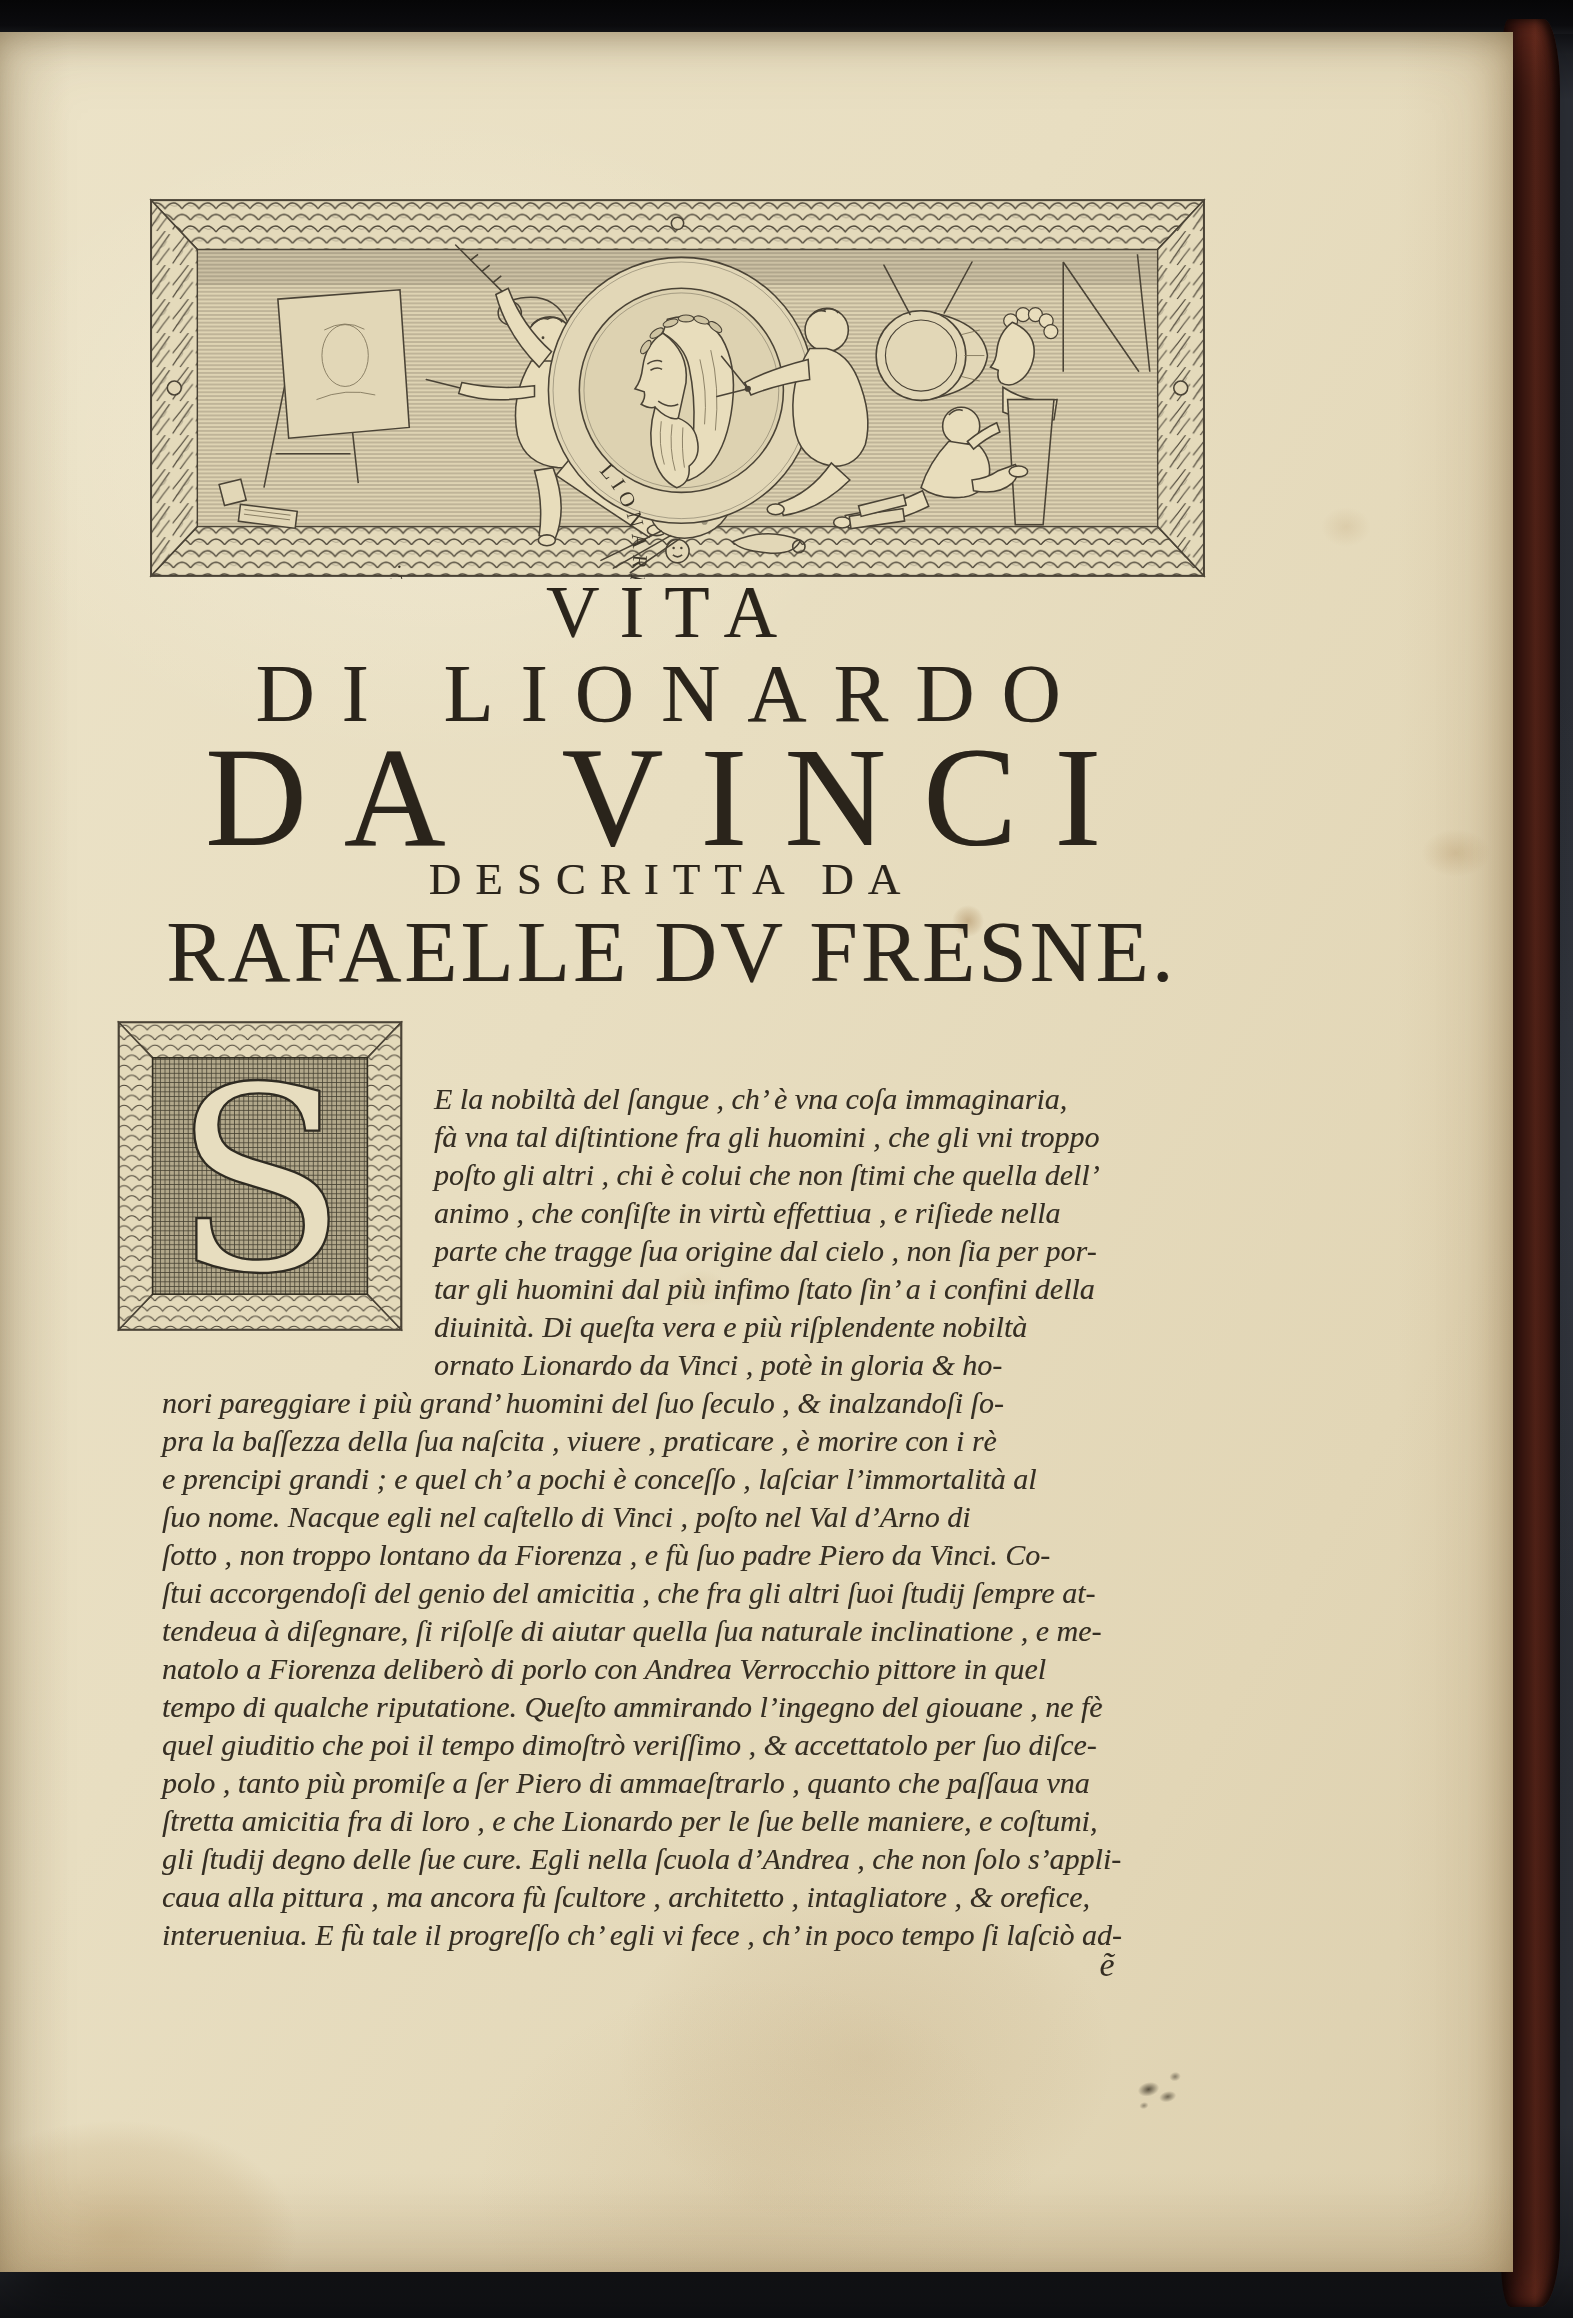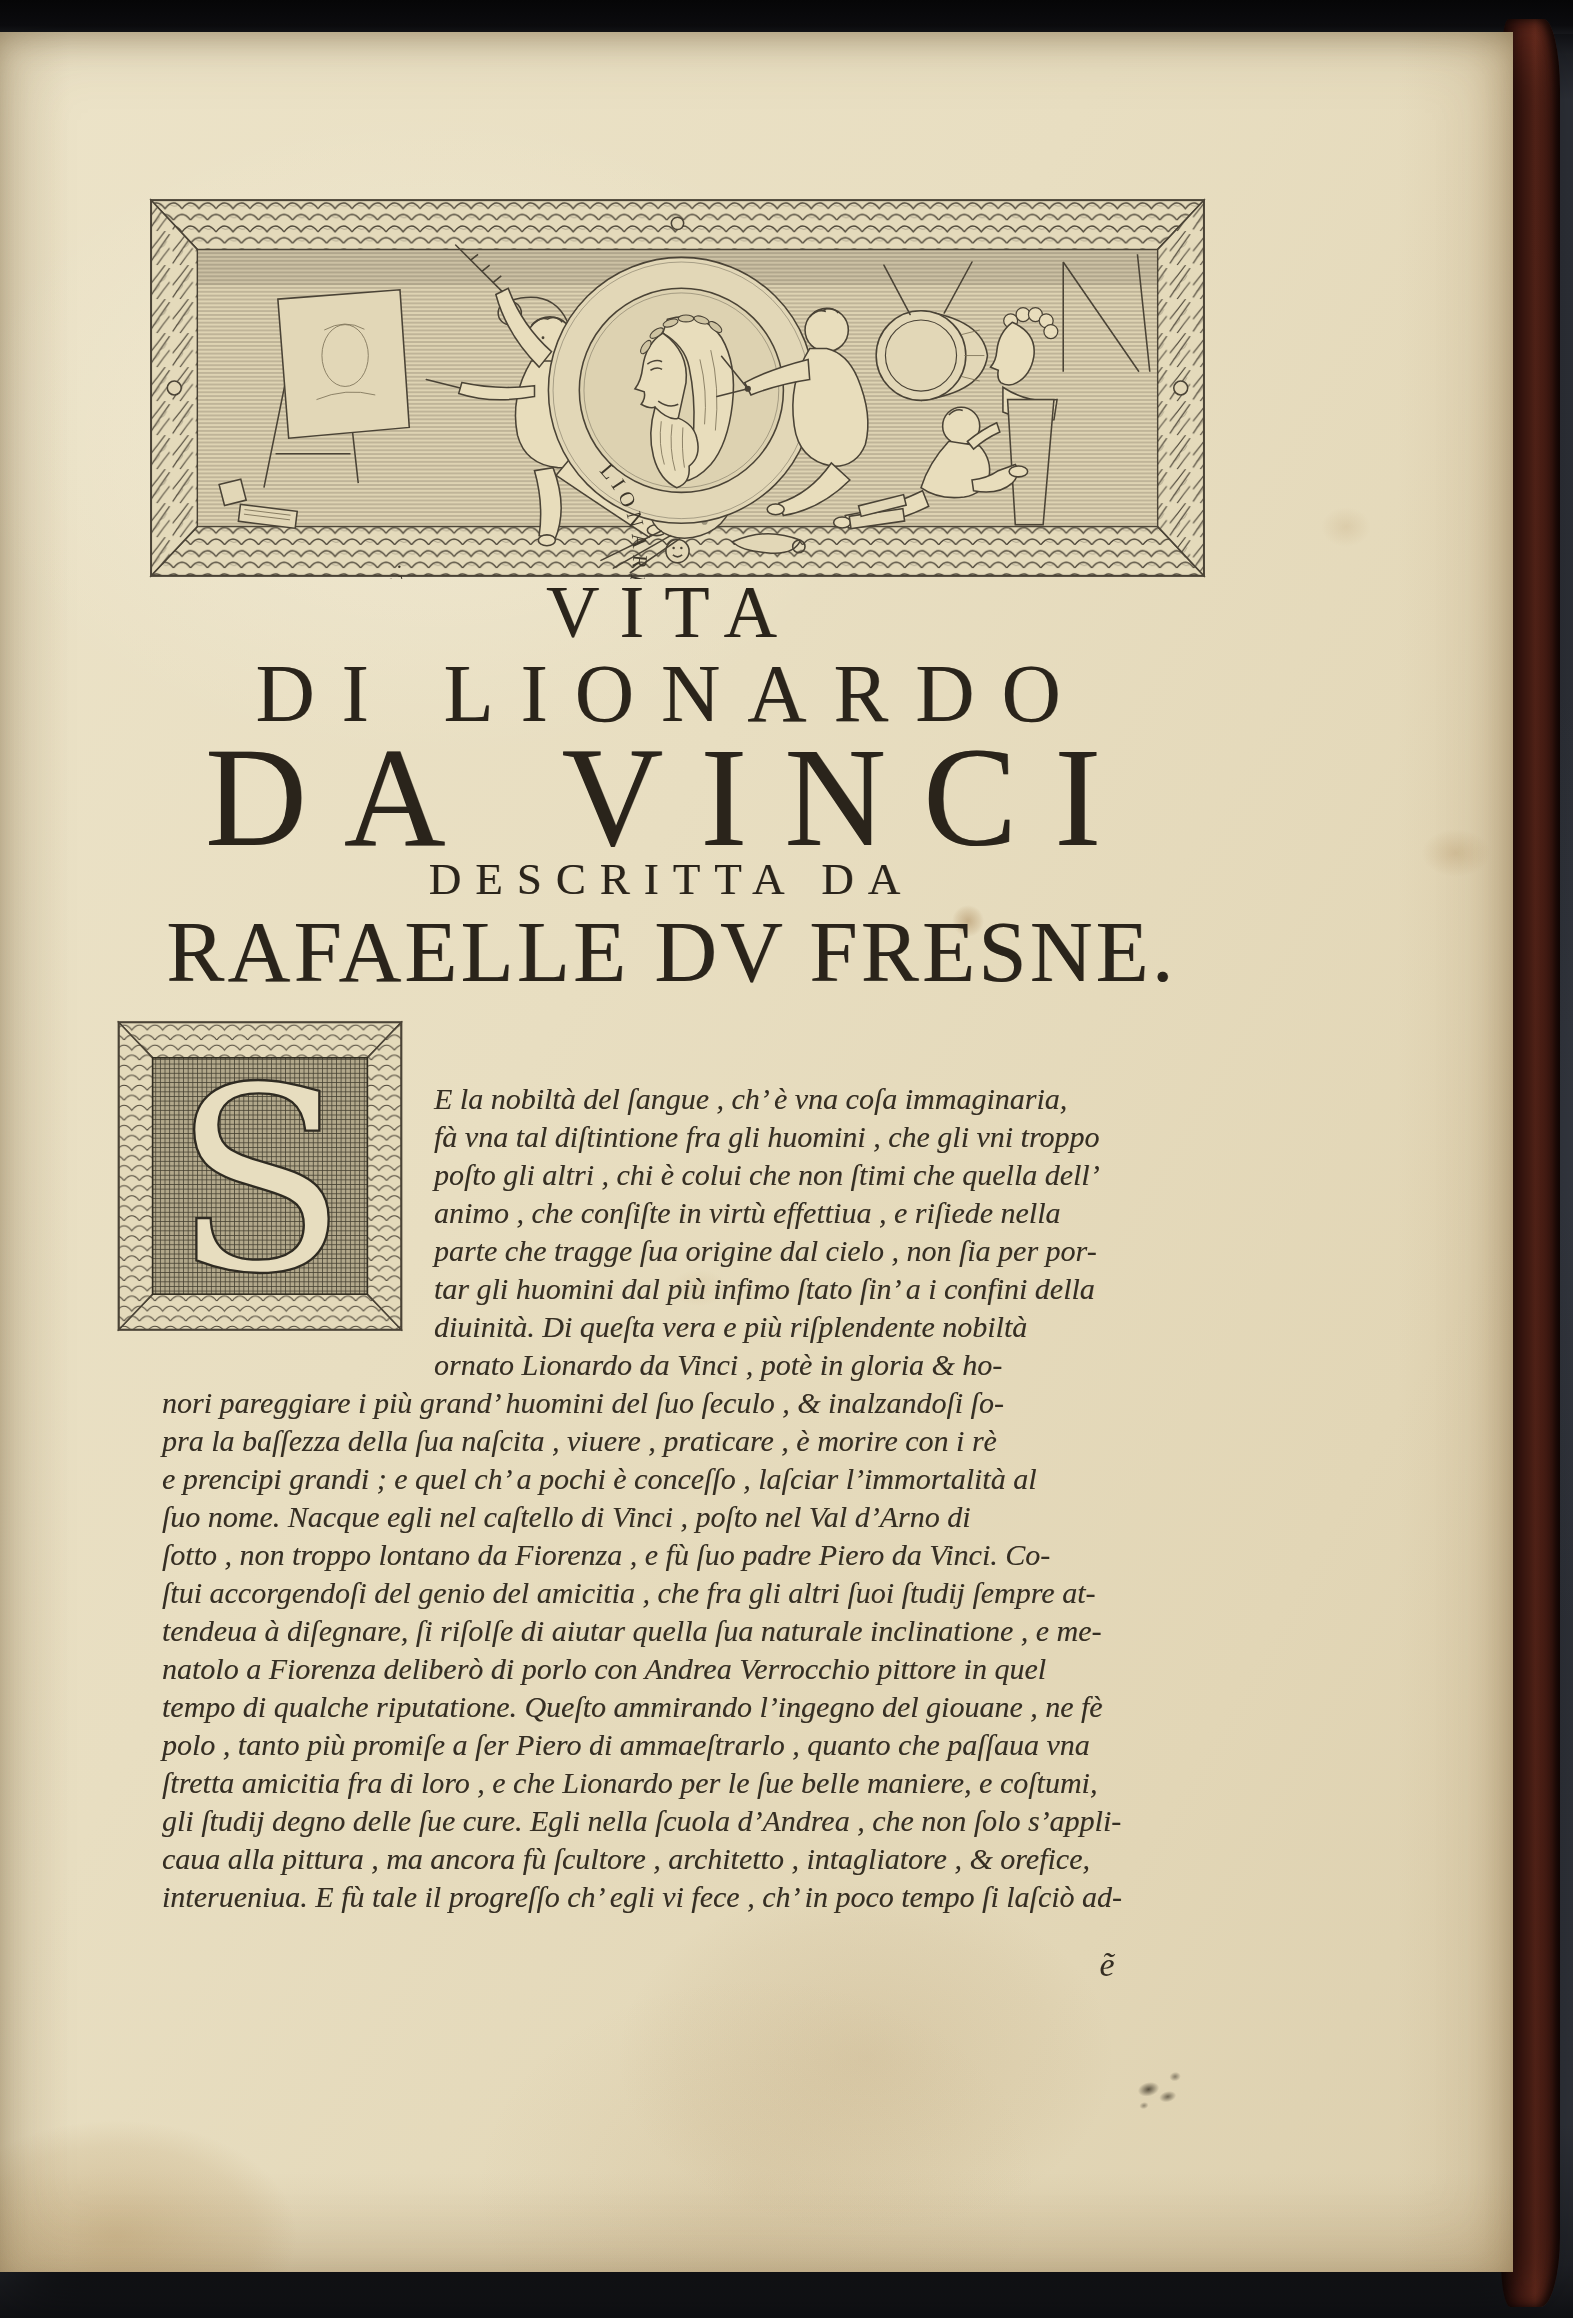--- a/index.html
+++ b/index.html
@@ -268,20 +268,21 @@
       <div class="bodyline ind">ornato Lionardo da Vinci , potè in gloria &amp; ho-</div>
       <div class="bodyline">nori pareggiare i più grand’ huomini del ſuo ſeculo , &amp; inalzandoſi ſo-</div>
       <div class="bodyline">pra la baſſezza della ſua naſcita , viuere , praticare , è morire con i rè</div>
       <div class="bodyline">e prencipi grandi ; e quel ch’ a pochi è conceſſo , laſciar l’immortalità al</div>
       <div class="bodyline">ſuo nome.  Nacque egli nel caſtello di Vinci , poſto nel Val d’Arno di</div>
       <div class="bodyline">ſotto , non troppo lontano da Fiorenza , e fù ſuo padre Piero da Vinci. Co-</div>
       <div class="bodyline">ſtui accorgendoſi del genio del amicitia , che fra gli altri ſuoi ſtudij ſempre at-</div>
       <div class="bodyline">tendeua à diſegnare, ſi riſolſe di aiutar quella ſua naturale inclinatione , e me-</div>
       <div class="bodyline">natolo a Fiorenza deliberò di porlo con Andrea Verrocchio pittore in quel</div>
       <div class="bodyline">tempo di qualche riputatione.  Queſto ammirando l’ingegno del giouane , ne fè</div>
+      <div class="bodyline">quel giuditio che poi il tempo dimoſtrò veriſſimo , &amp; accettatolo per ſuo diſce-</div>
       <div class="bodyline">polo , tanto più promiſe a ſer Piero di ammaeſtrarlo , quanto che paſſaua vna</div>
       <div class="bodyline">ſtretta amicitia fra di loro , e che Lionardo per le ſue belle maniere, e coſtumi,</div>
       <div class="bodyline">gli ſtudij degno delle ſue cure.  Egli nella ſcuola d’Andrea , che non ſolo s’appli-</div>
       <div class="bodyline">caua alla pittura , ma ancora fù ſcultore , architetto , intagliatore , &amp; orefice,</div>
       <div class="bodyline">interueniua. E fù tale il progreſſo ch’ egli vi fece , ch’ in poco tempo ſi laſciò ad-</div>
     </div>
 
     <div class="catchword">ẽ</div>
     <div class="ink-smudge"></div>
   </div>

